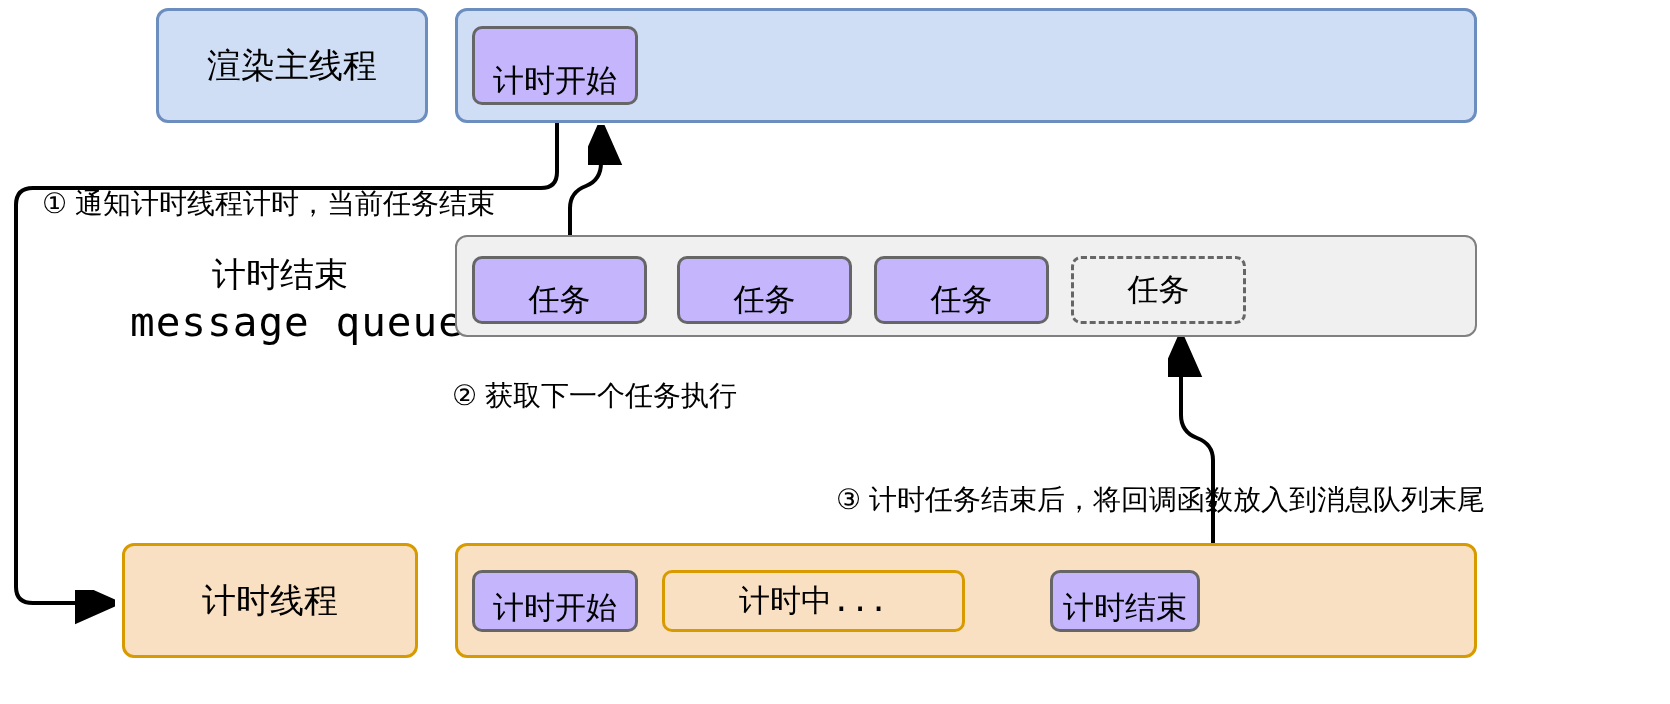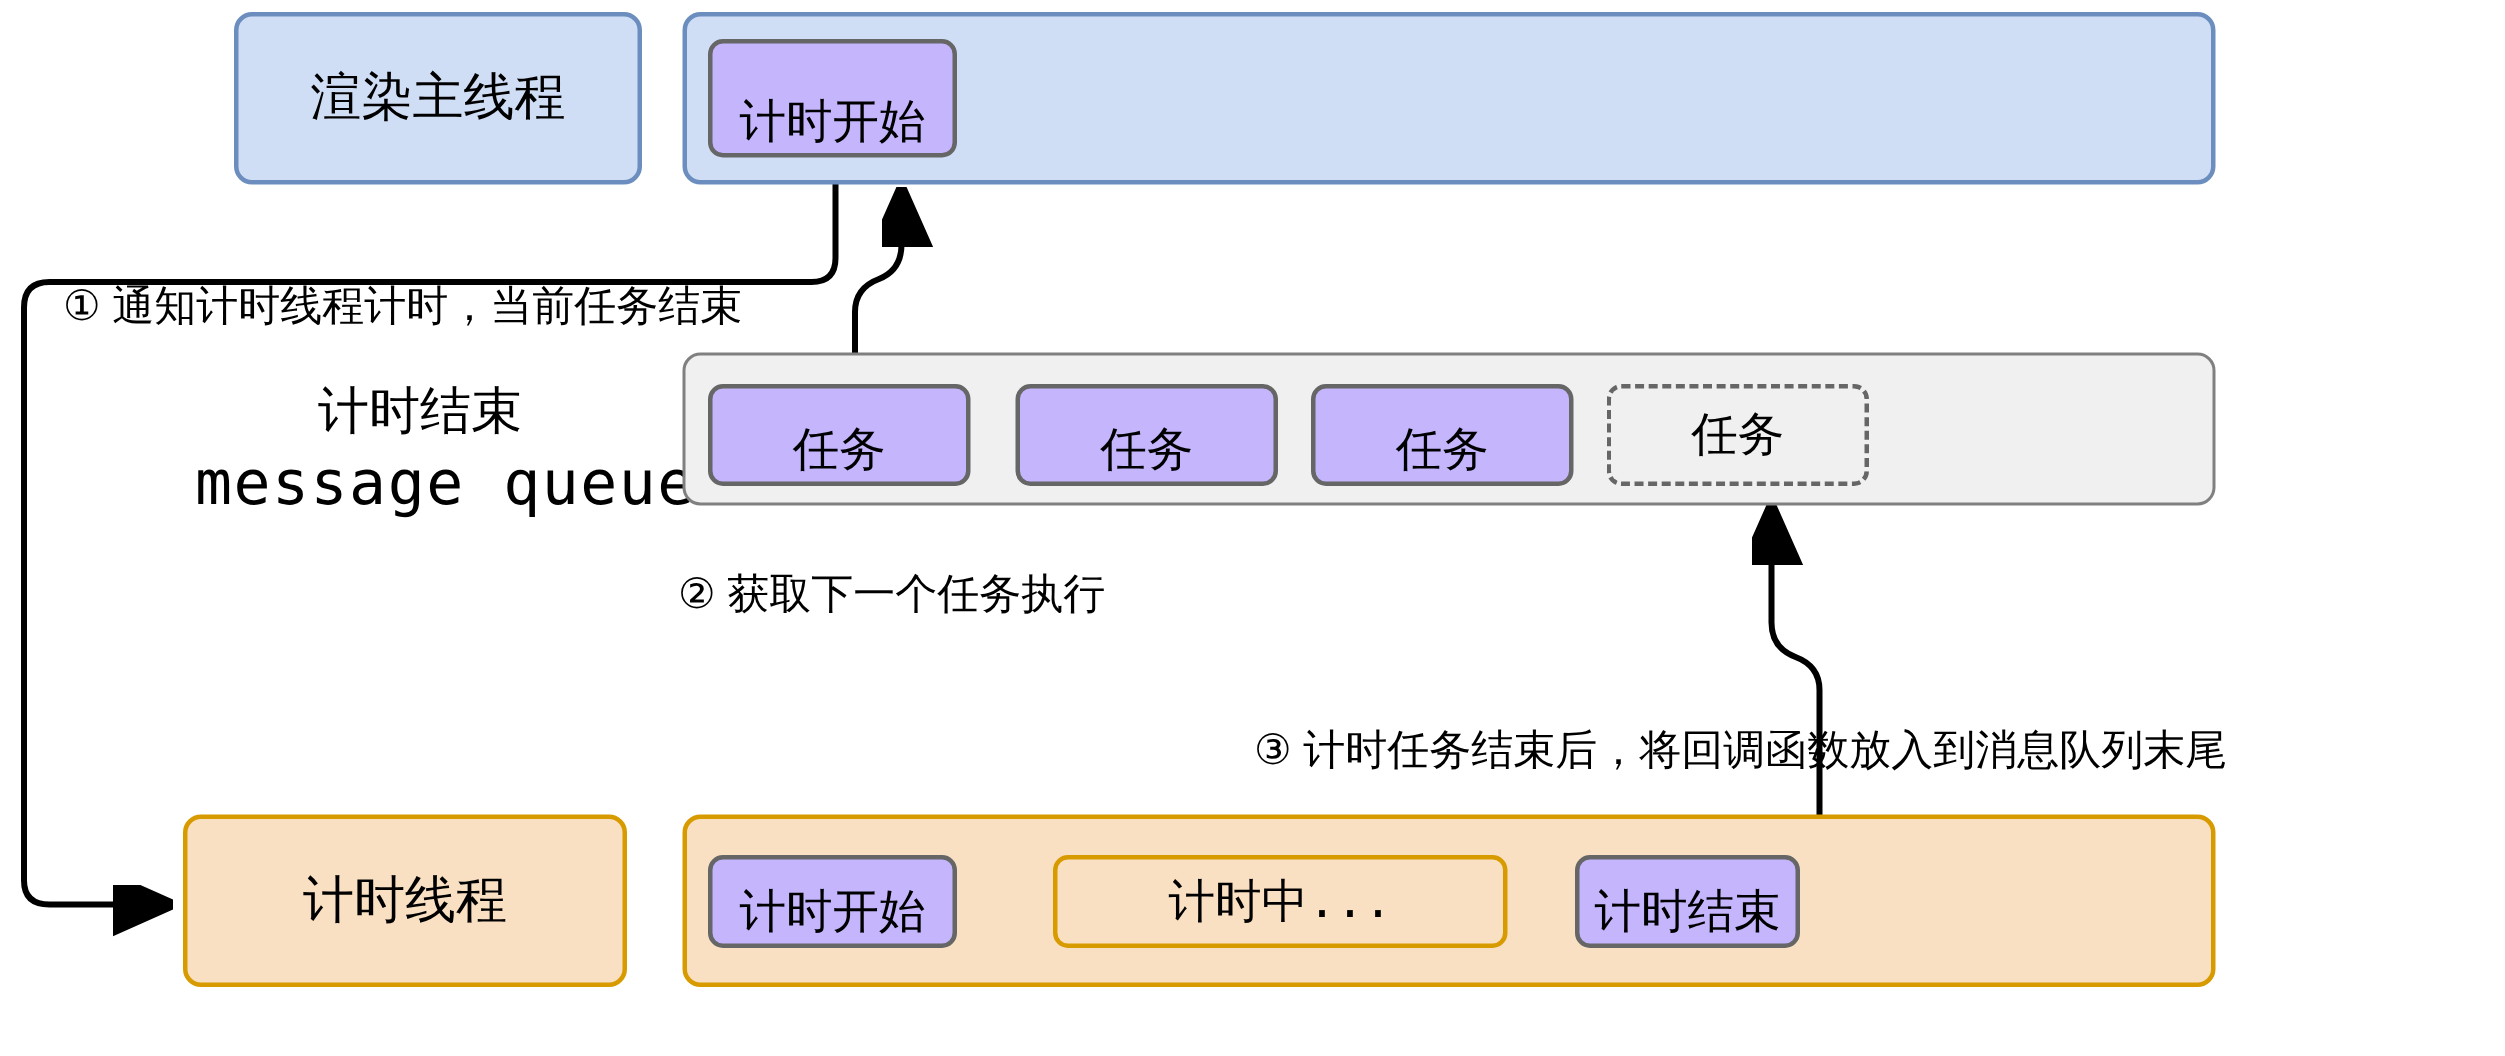--- a/index.html
+++ b/index.html
@@ -191,20 +191,20 @@
   <div class="lane-label lane-orange" style="left:122px; top:543px; width:296px; height:115px;">
     <span>计时线程</span>
   </div>
 
   <div class="lane lane-orange" style="left:455px; top:543px; width:1022px; height:115px;">
   </div>
 
   <div class="chip chip-grey" style="left:472px; top:570px; width:166px; height:62px;">
     <span>计时开始</span>
   </div>
-  <div class="chip chip-orange" style="left:662px; top:570px; width:303px; height:62px;margin-left:40px;">
+  <div class="chip chip-orange" style="left:662px; top:570px; width:303px; height:62px;">
     <span class="chip-mono">计时中...</span>
   </div>
   <div class="chip chip-grey" style="left:1050px; top:570px; width:150px; height:62px;">
     <span>计时结束</span>
   </div>
 
 </div>
 
 </body></html>

